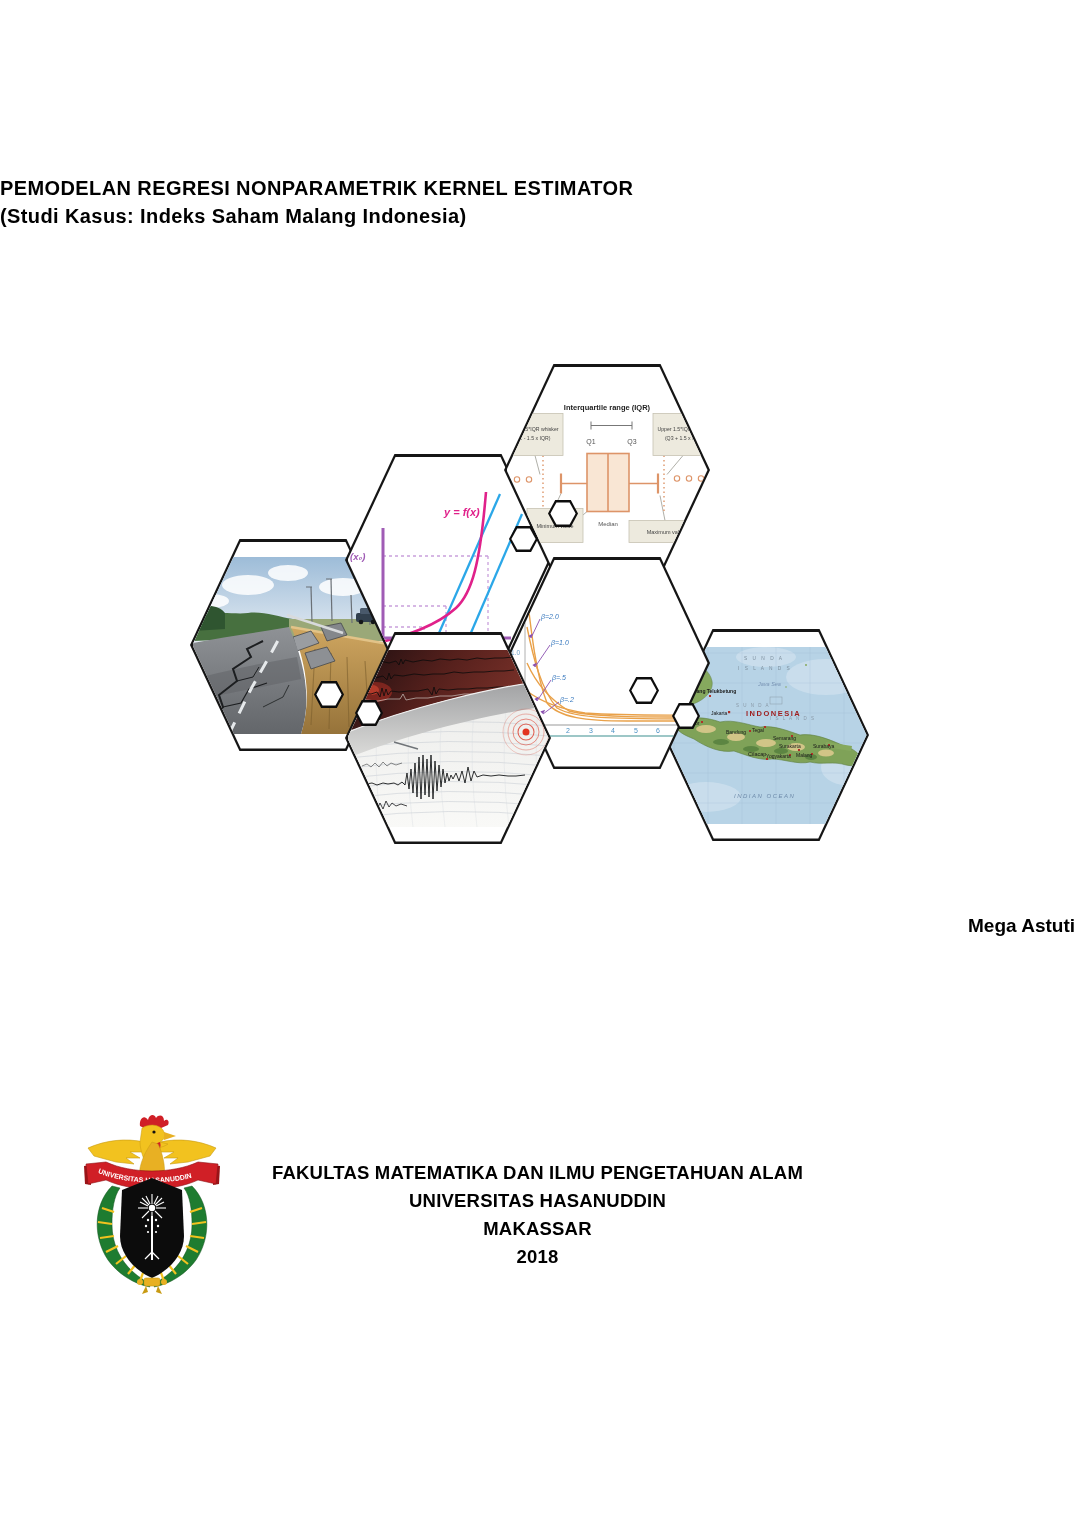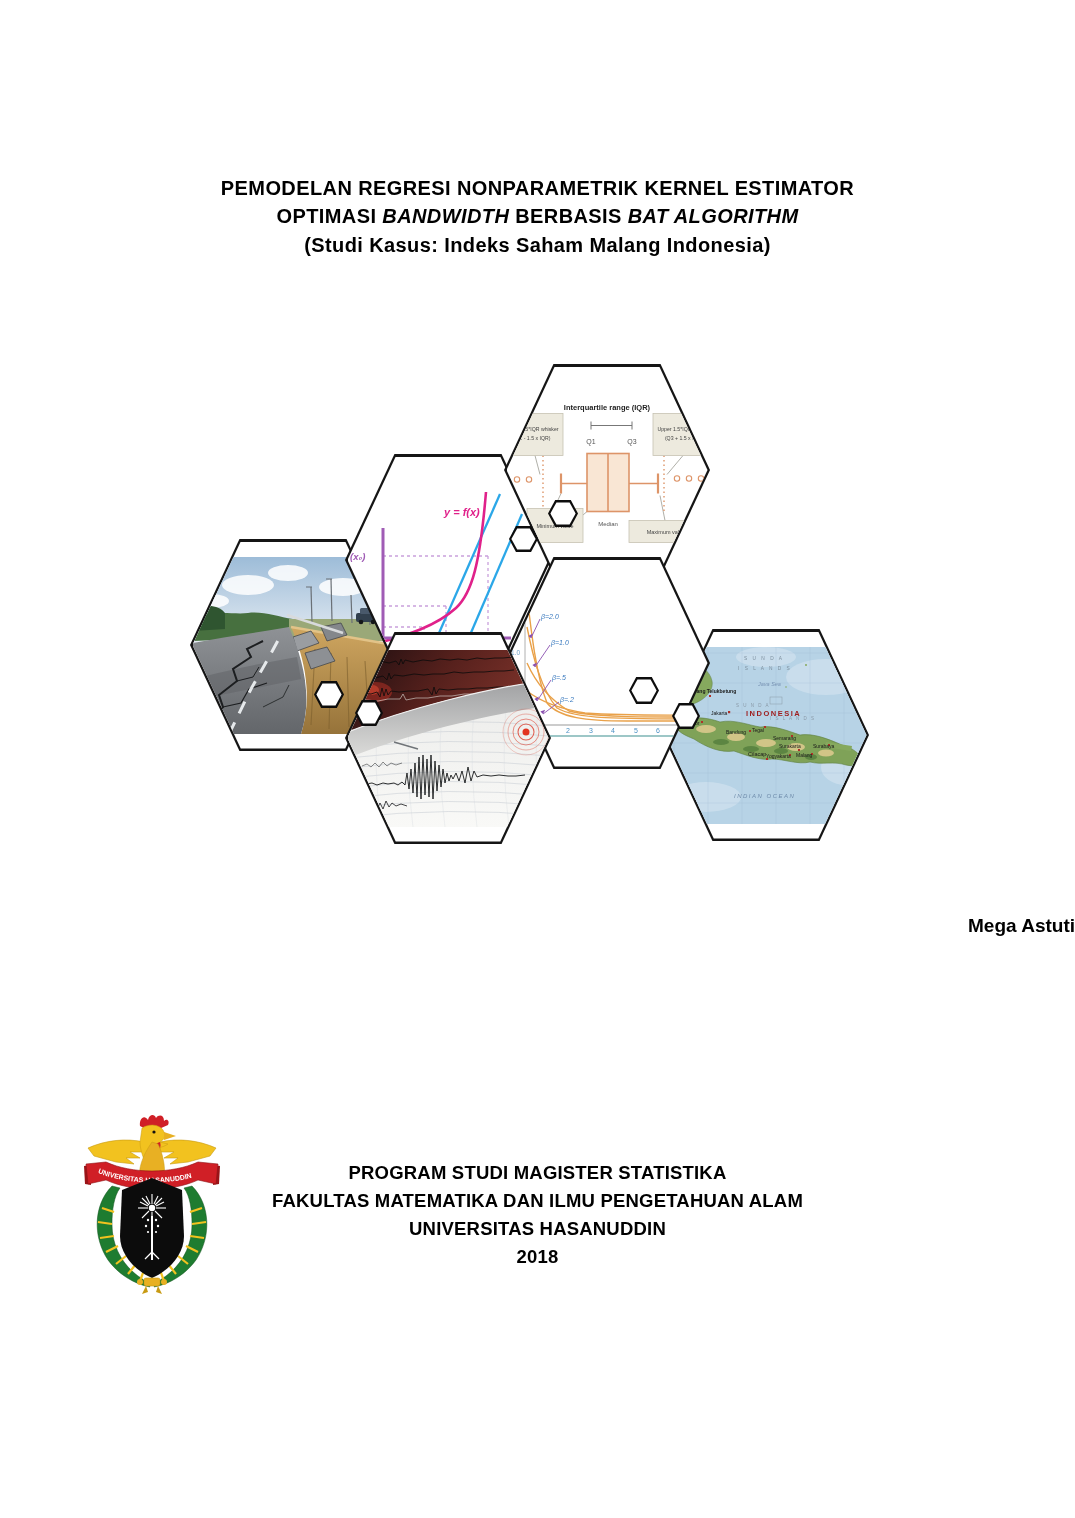--- a/index.html
+++ b/index.html
@@ -1,19 +1,19 @@
 <!DOCTYPE html>
 <html><head>
 <meta charset="utf-8">
 <style>
   html,body{margin:0;padding:0;background:#ffffff;}
   .page{position:relative;width:1075px;height:1518px;background:#fff;overflow:hidden;
         font-family:"Liberation Sans",sans-serif;color:#000;}
   
-  .title-block{position:absolute;top:174px;left:0;width:100%;text-align:center;
+  .title-block{position:absolute;top:174px;left:0;width:100%;
                font-weight:bold;font-size:20px;line-height:28.4px;letter-spacing:0.4px;}
   .title-block .ti{font-style:italic;}
   .author-block{position:absolute;top:912px;left:0;width:100%;text-align:right;
                 font-weight:bold;font-size:19px;line-height:28px;}
   .institution-block{position:absolute;top:1159px;left:0;width:100%;text-align:center;
                 font-weight:bold;font-size:18.5px;line-height:28px;letter-spacing:0.2px;}
   
   .hex{position:absolute;width:206px;height:212px;}
   .hex-b{position:absolute;inset:0;background:#151515;
          clip-path:polygon(0% 50%,24% 0%,76% 0%,100% 50%,76% 100%,24% 100%);}
@@ -37,21 +37,20 @@
   #hex-s6{left:672px;top:703px;width:28px;height:26px;}
   .logo{position:absolute;left:82px;top:1112px;width:140px;height:186px;}
 </style>
 </head>
 <body>
 
 <div class="page">
 
   <header class="title-block">
     <div>PEMODELAN REGRESI NONPARAMETRIK KERNEL ESTIMATOR</div>
-    <div><span>OPTIMASI </span><span class="ti">BANDWIDTH</span><span> BERBASIS </span><span class="ti">BAT ALGORITHM</span></div>
     <div>(Studi Kasus: Indeks Saham Malang Indonesia)</div>
   </header>
 
   <div>
 
     <div class="hex" id="hex-road">
       <div class="hex-b"></div>
       <div class="hex-i">
         <svg viewBox="0 0 201 177">
           <defs>
@@ -522,19 +521,19 @@
         <rect x="62" y="166" width="16" height="8" rx="2" fill="#e8b023" stroke="#c89a12" stroke-width="0.6"></rect>
         <circle cx="58" cy="170" r="3" fill="#e8b023"></circle>
           <circle cx="82" cy="170" r="3" fill="#e8b023"></circle>
         <path d="M64,174 L60,182 L66,180 Z" fill="#c89a12"></path>
           <path d="M76,174 L80,182 L74,180 Z" fill="#c89a12"></path>
       </g>
     </svg>
   </div>
 
   <div class="institution-block">
-    <div>PROGRAM STUDI MAGISTER STATISTIKA</div>
     <div>FAKULTAS MATEMATIKA DAN ILMU PENGETAHUAN ALAM</div>
     <div>UNIVERSITAS HASANUDDIN</div>
+    <div>MAKASSAR</div>
     <div>2018</div>
   </div>
 
 </div>
 
 </body></html>

